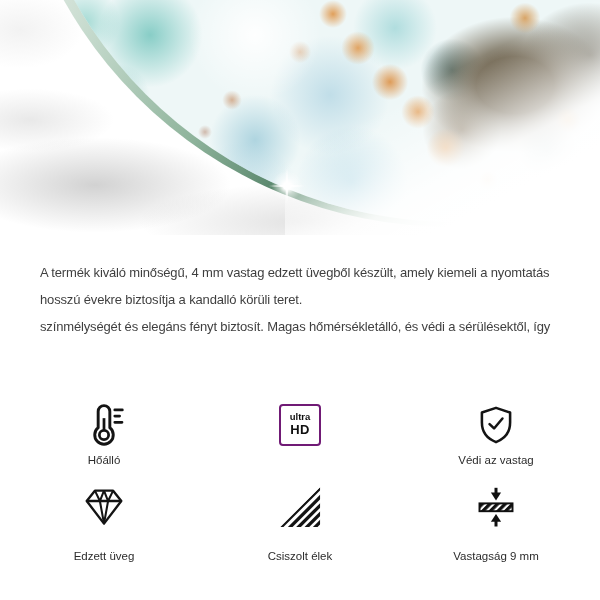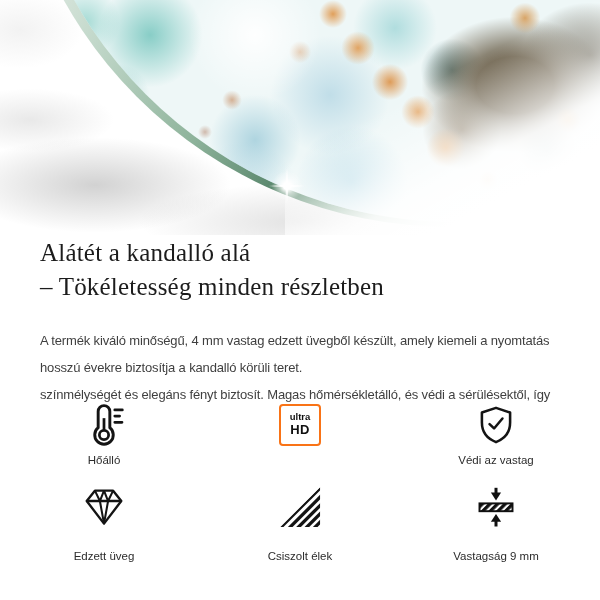--- a/index.html
+++ b/index.html
@@ -59,40 +59,39 @@
   .desc{margin-top:23px;}
   .desc-line{font-size:13px;line-height:27px;color:#3f3f3f;letter-spacing:-0.15px;white-space:nowrap;}
 
   
   .feature{position:absolute;width:200px;display:flex;flex-direction:column;align-items:center;}
   .f-r1{top:399px;} .f-r2{top:483px;gap:16px;}
   .f-c1{left:4px;text-align:center;} .f-c2{left:200px;} .f-c3{left:396px;}
   .icon-box{height:52px;display:flex;align-items:center;justify-content:center;}
   .f-r2 .icon-box{height:48px;}
   .f-label{margin-top:3px;font-size:11.5px;color:#2c2c2c;}
-  .uhd{width:38px;height:38px;border:2px solid #f97316;border-radius:4px;display:flex;flex-direction:column;align-items:center;justify-content:center;color:#101010;}
+  .uhd{width:38px;height:38px;border:2px solid #701a75;border-radius:4px;display:flex;flex-direction:column;align-items:center;justify-content:center;color:#101010;}
   .uhd-top{font-size:9.5px;font-weight:700;line-height:10px;}
   .uhd-bottom{font-size:13px;font-weight:700;line-height:16px;letter-spacing:0.3px;}
   svg{display:block;}
 </style>
 </head>
 <body>
 
 <div class="page">
 
   <div class="hero">
     <div class="hero-shadow"></div>
     <div class="plate-edge"></div>
     <div class="plate-art"></div>
     <div class="fade-right"></div>
     <div class="sparkle"></div>
   </div>
 
   <div class="intro">
-    <h1 class="title"><span>Alátét a kandalló alá</span><br><span>– Tökéletesség minden részletben</span></h1>
     <div class="desc">
       <div class="desc-line">A termék kiváló minőségű, 4 mm vastag edzett üvegből készült, amely kiemeli a nyomtatás</div>
       <div class="desc-line">hosszú évekre biztosítja a kandalló körüli teret.</div>
       <div class="desc-line">színmélységét és elegáns fényt biztosít. Magas hőmérsékletálló, és védi a sérülésektől, így</div>
     </div>
   </div>
 
   <div>
 
     <div class="feature f-r1 f-c1">

